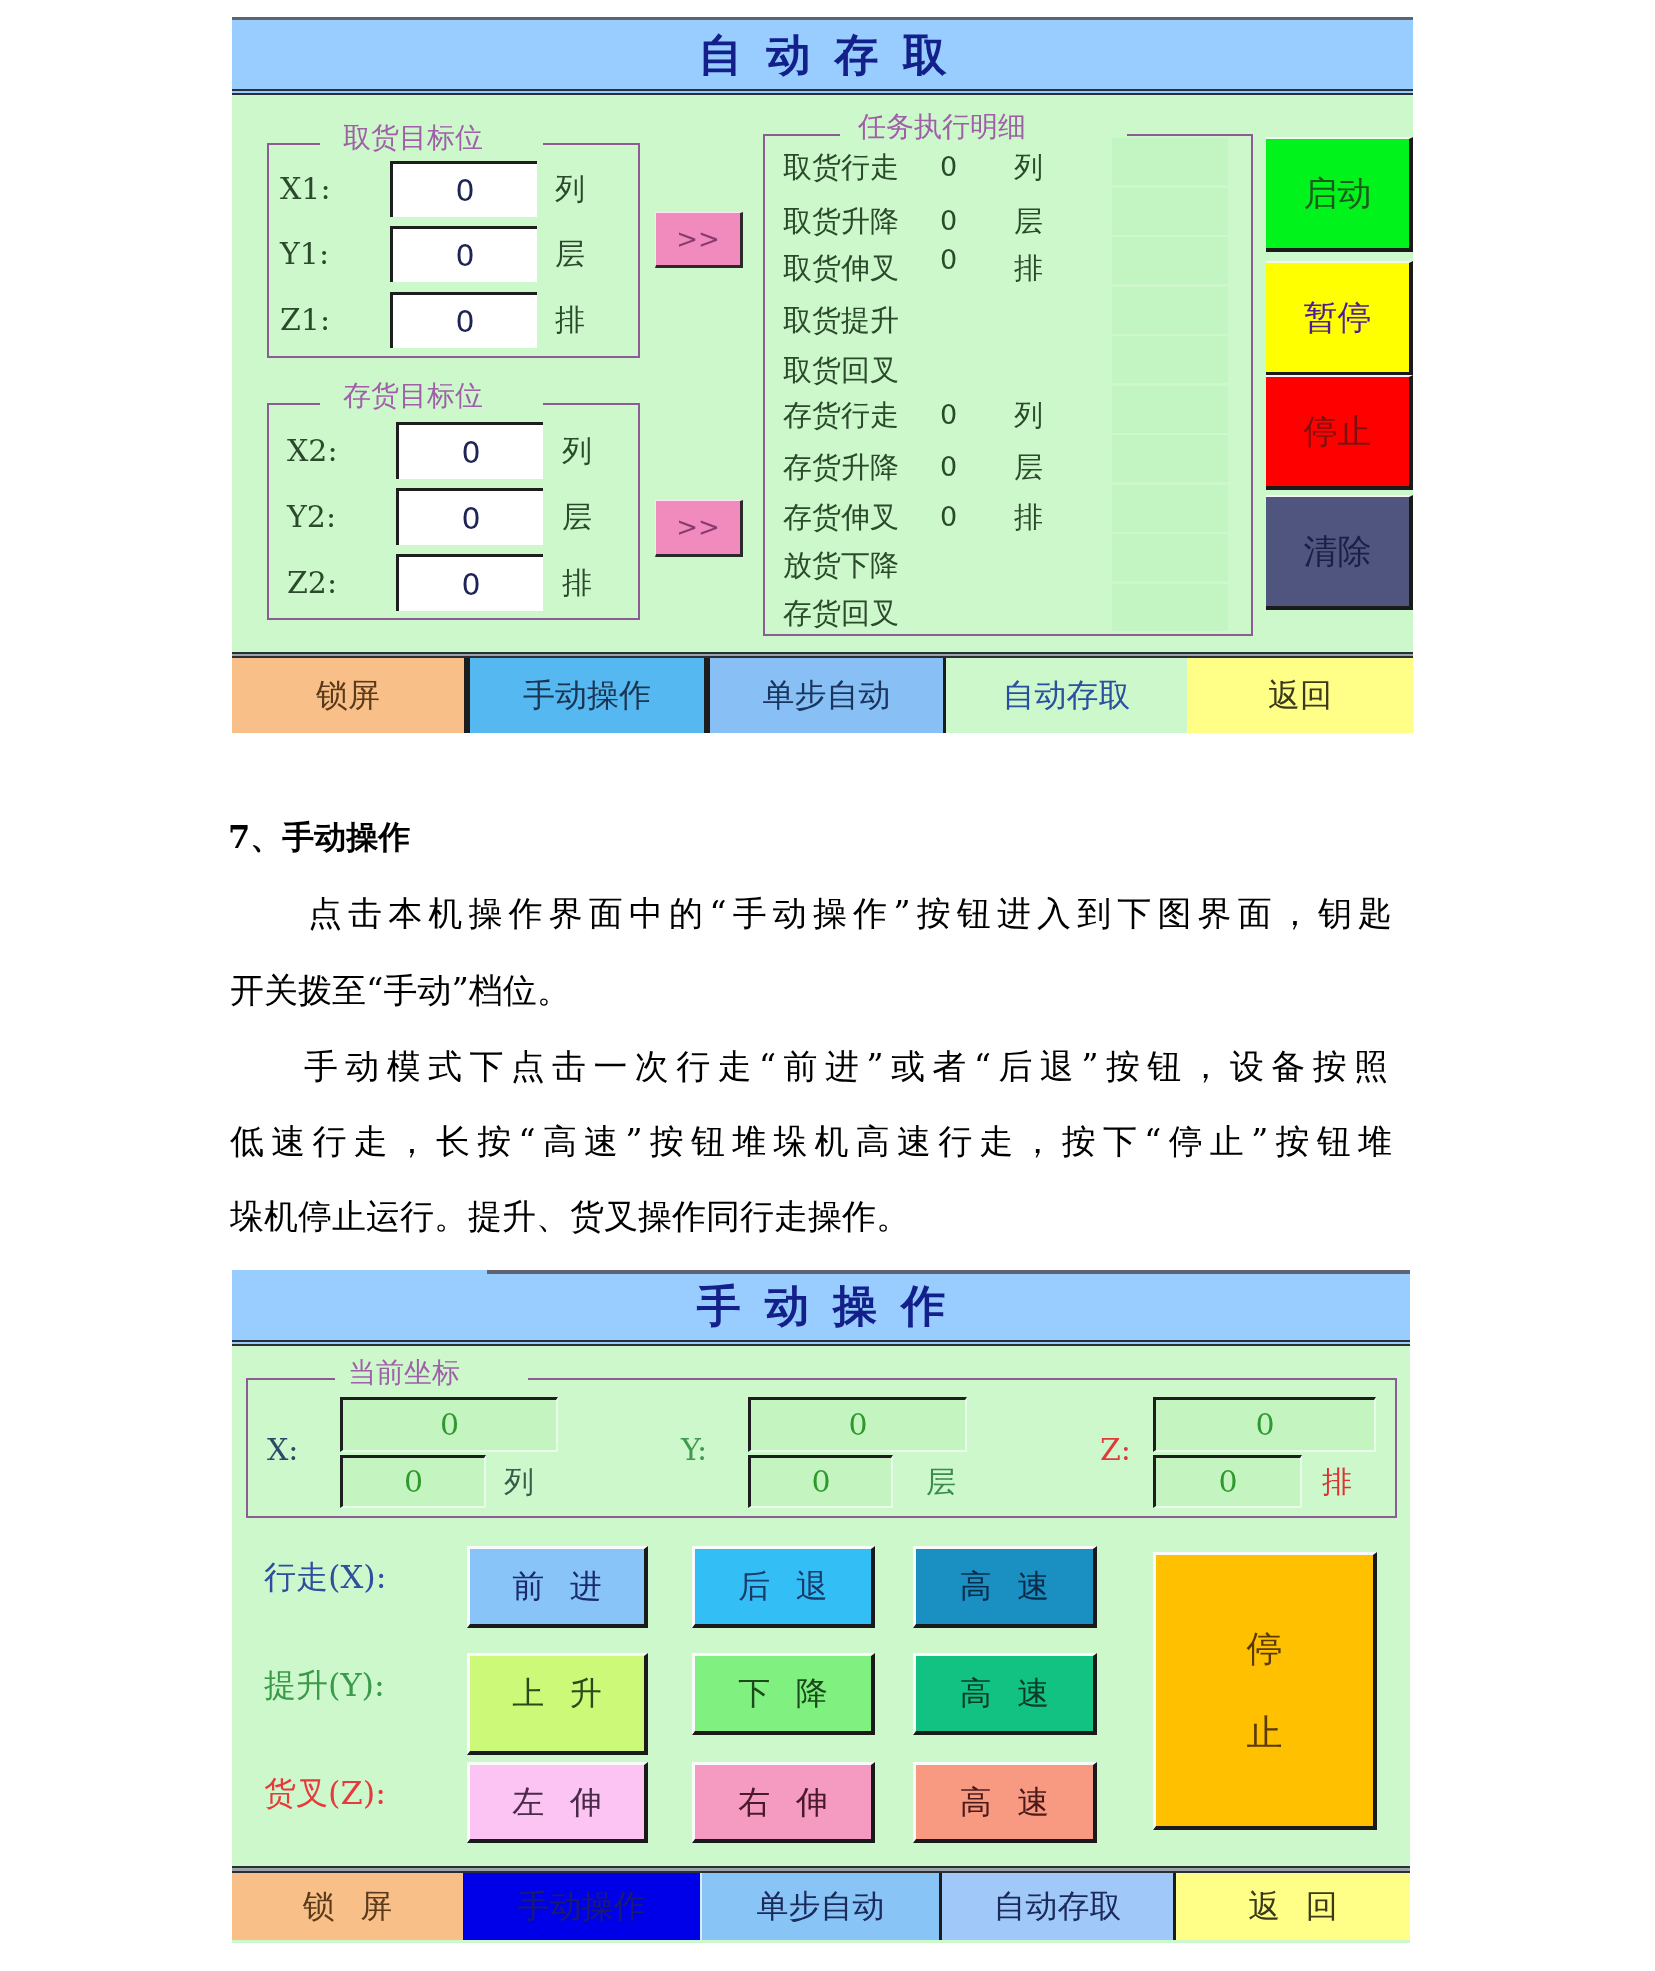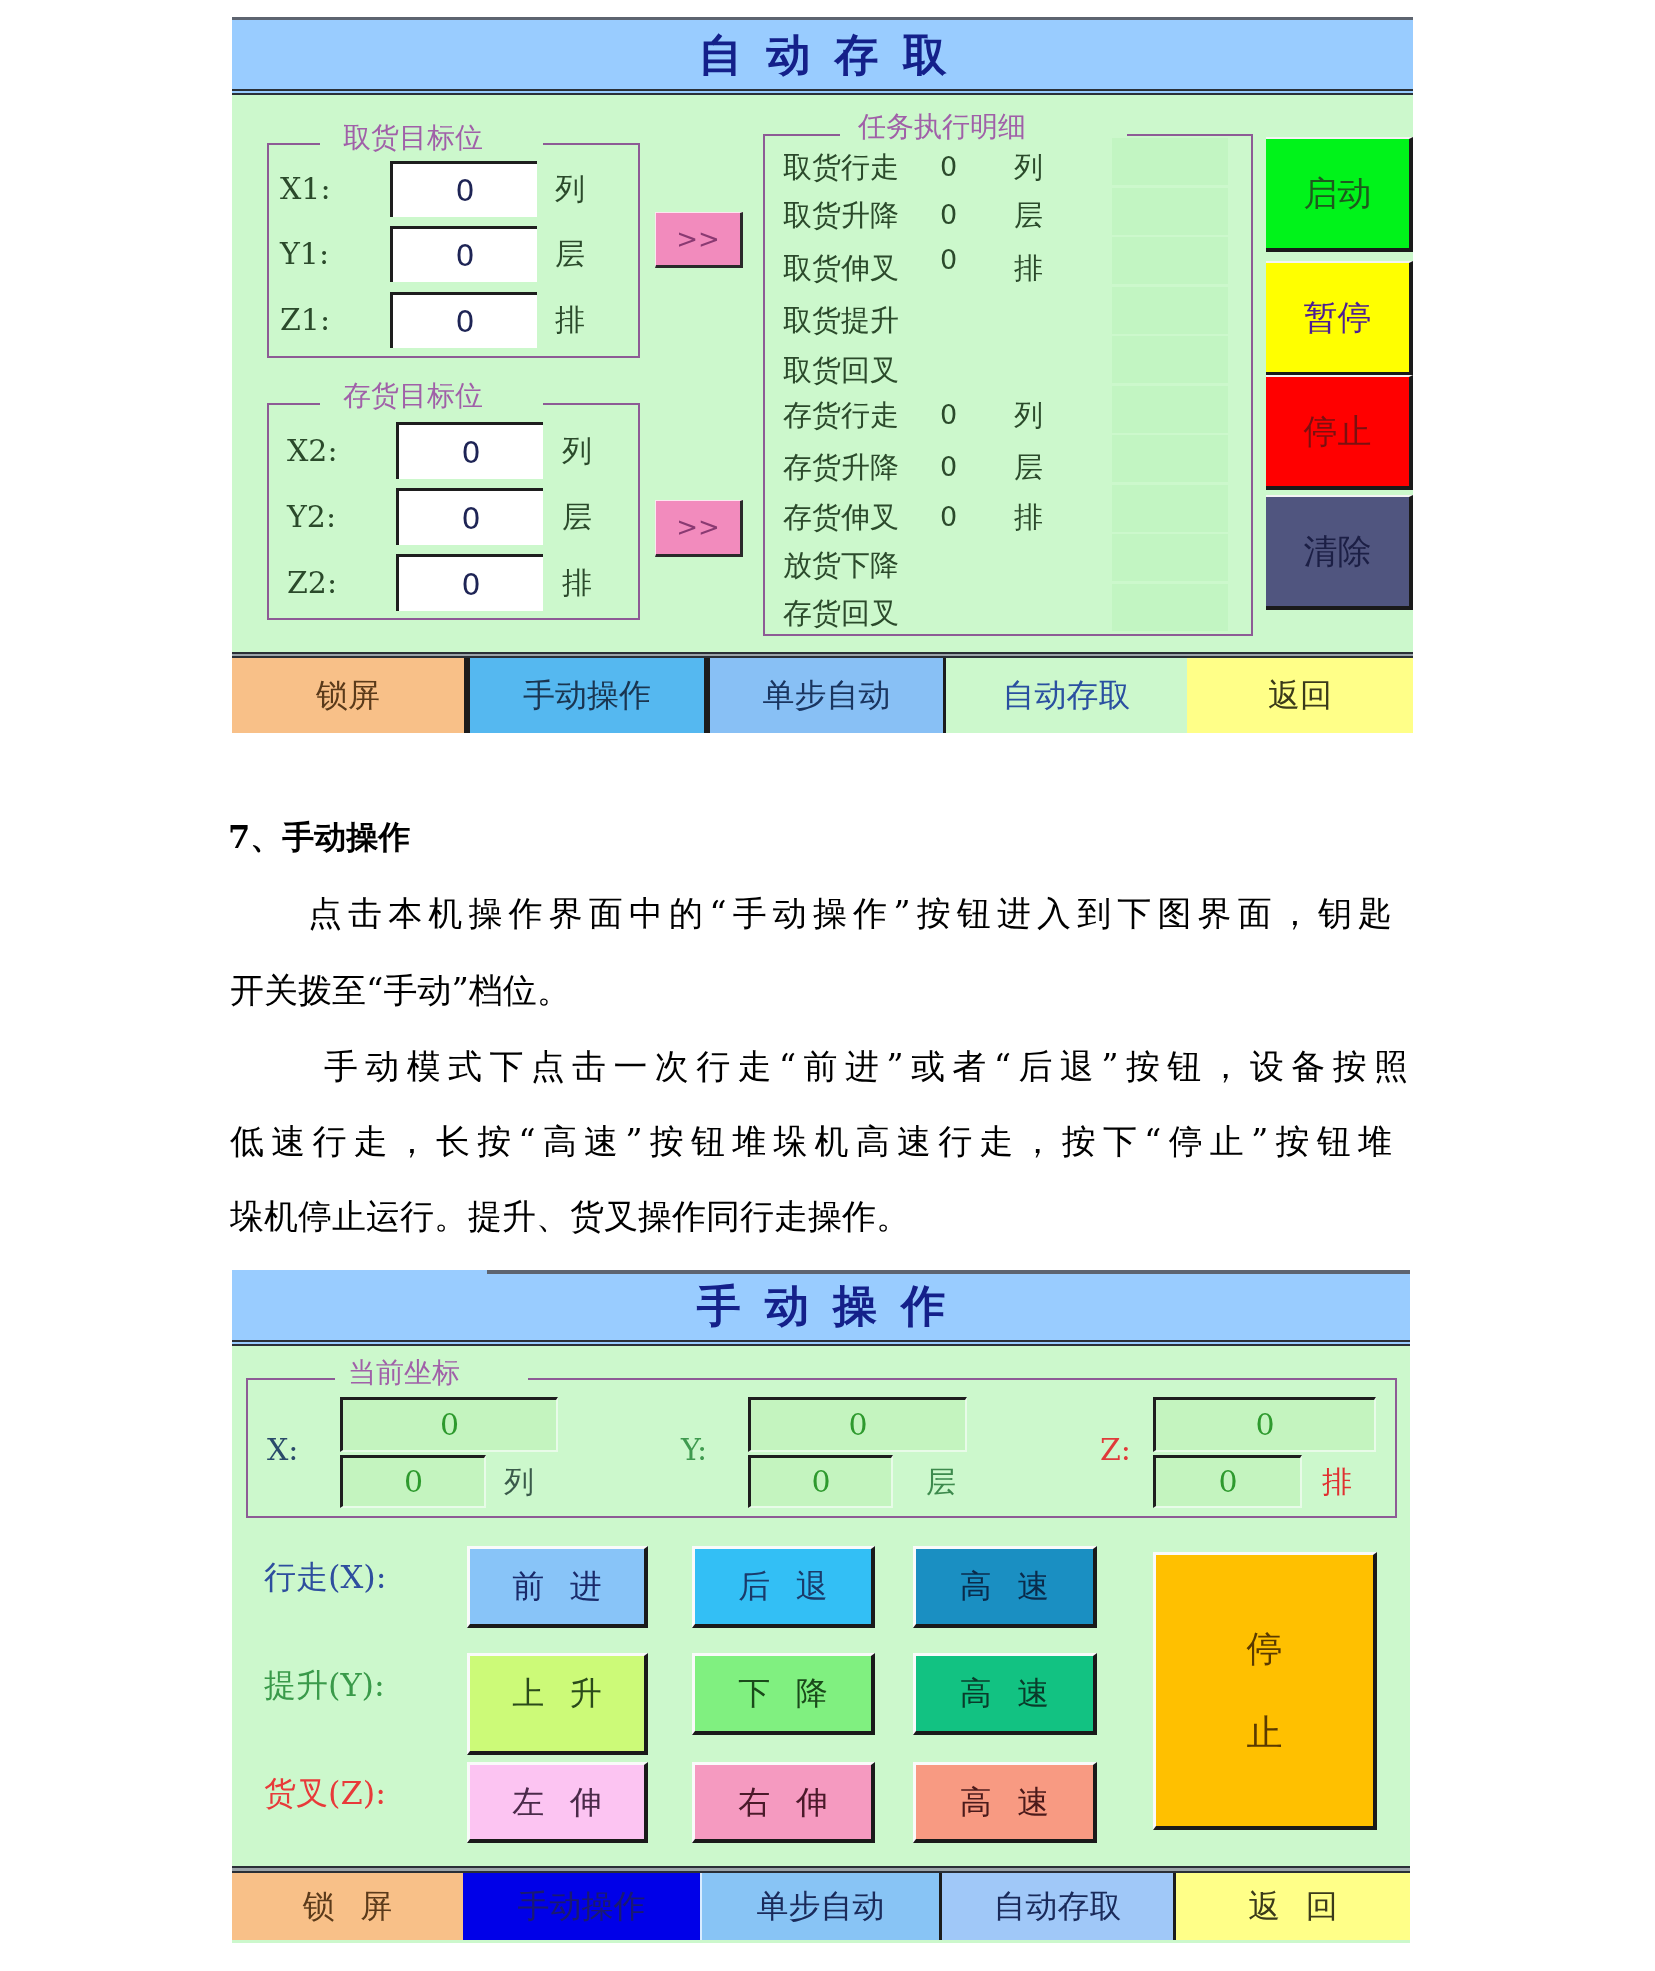--- a/index.html
+++ b/index.html
@@ -123,21 +123,21 @@
   <div class="lamp" style="top:418px;"></div>
   <div class="lamp" style="top:468px;"></div>
   <div class="lamp" style="top:517px;"></div>
   <div class="lamp" style="top:567px;"></div>
 
   <div class="task-row" style="top:126px;">
     <span style="left:551px;">取货行走</span>
     <span class="val" style="left:708px;">0</span>
     <span style="left:782px;">列</span>
   </div>
-  <div class="task-row" style="top:174px;padding-left:20px;">
+  <div class="task-row" style="top:180px;padding-left:20px;">
     <span style="left:551px;">取货升降</span>
     <span class="val" style="left:708px;">0</span>
     <span style="left:782px;">层</span>
   </div>
   <div class="task-row" style="top:227px;">
     <span style="left:551px;">取货伸叉</span>
     <span class="val" style="left:708px;top:-8px;">0</span>
     <span style="left:782px;">排</span>
   </div>
   <div class="task-row" style="top:279px;">
@@ -190,21 +190,21 @@
     <div class="nav-btn" style="left: 478px; width: 233px; line-height: 75px; background-color: rgb(136, 192, 245); color: rgb(26, 53, 96);">单步自动</div>
     <div class="nav-div" style="left:711px;width:3px;"></div>
     <div class="nav-btn" style="left: 714px; width: 241px; line-height: 75px; background-color: rgb(204, 248, 204); color: rgb(42, 80, 160);">自动存取</div>
     <div class="nav-btn" style="left: 955px; width: 226px; line-height: 75px; background-color: rgb(255, 255, 136); color: rgb(58, 58, 26);">返回</div>
   </div>
 </div>
 
 <div class="sec-heading">7、手动操作</div>
 <div class="para-line justify" style="left:308px;top:893px;width:1084px;">点击本机操作界面中的“手动操作”按钮进入到下图界面，钥匙</div>
 <div class="para-line" style="left:230px;top:970px;">开关拨至“手动”档位。</div>
-<div class="para-line justify" style="left:324px;top:1046px;width:1084px;">手动模式下点击一次行走“前进”或者“后退”按钮，设备按照</div>
+<div class="para-line justify" style="left:304px;top:1046px;width:1084px;">手动模式下点击一次行走“前进”或者“后退”按钮，设备按照</div>
 <div class="para-line justify" style="left:230px;top:1121px;width:1162px;">低速行走，长按“高速”按钮堆垛机高速行走，按下“停止”按钮堆</div>
 <div class="para-line" style="left:230px;top:1196px;">垛机停止运行。提升、货叉操作同行走操作。</div>
 
 <div class="panel" style="left:232px;top:1270px;width:1178px;height:673px;">
   <div class="titlebar" style="height:76px;">
     <span class="title" style="line-height:72px;">手动操作</span>
   </div>
   <div class="topline" style="left:255px;width:923px;"></div>
 
   <div class="fs" style="left:14px;top:108px;width:1151px;height:140px;"></div>

